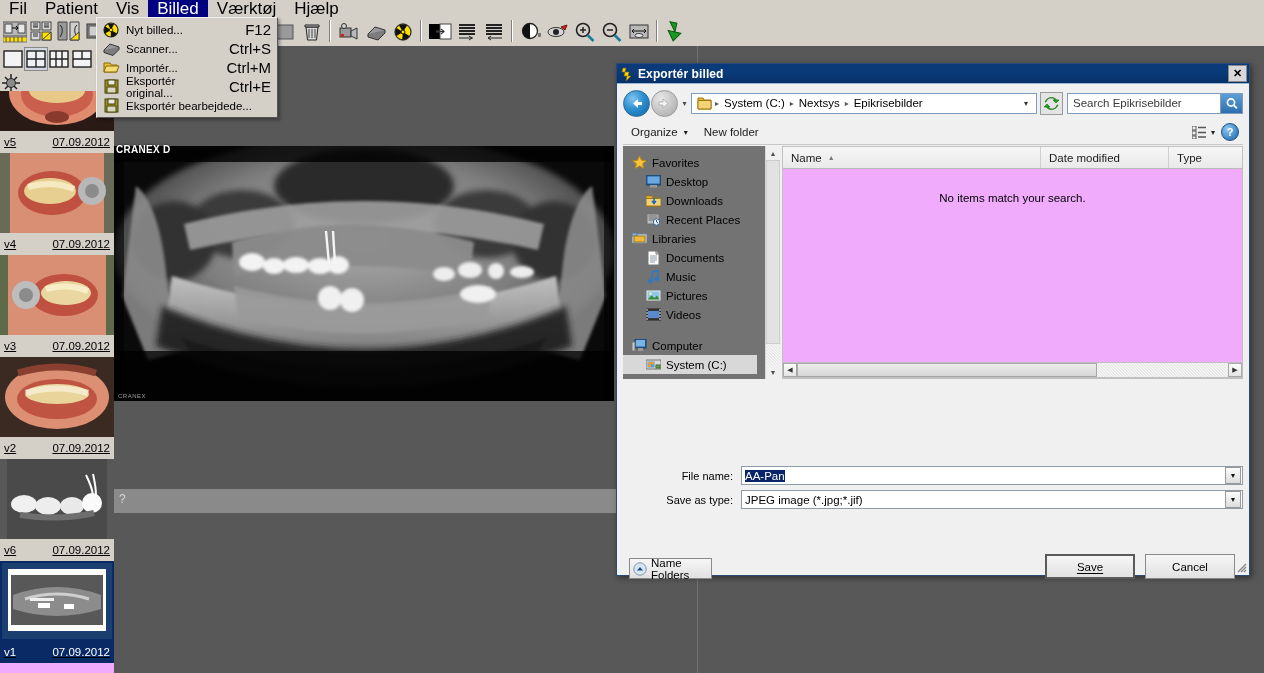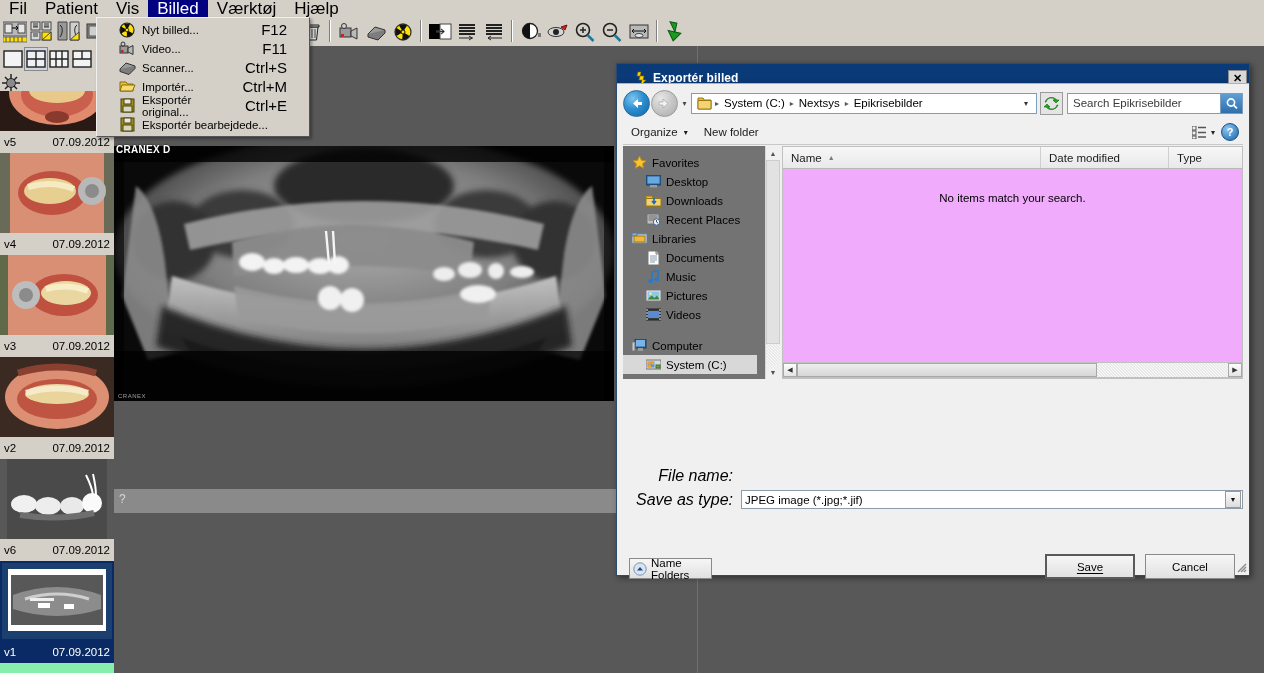--- a/index.html
+++ b/index.html
@@ -22,21 +22,21 @@
   #menubar .mi{float:left;padding:2px 9px 2px 9px;font-size:17px;color:#000;line-height:13px;cursor:default;}
   #menubar .mi.active{background:#000080;color:#fff;}
 
   
   #toolbar1{position:absolute;left:0;top:17px;width:1264px;height:29px;background:#d4d0c8;}
   #toolbar2{position:absolute;left:0;top:46px;width:110px;height:45px;background:#d4d0c8;}
   .tbtn{float:left;width:26px;height:25px;margin:2px 0 0 1px;display:flex;align-items:center;justify-content:center;}
   .tsep{float:left;width:1px;height:22px;margin:3px 4px 0 4px;background:#808080;border-right:1px solid #fff;}
 
   
-  #thumbstrip{position:absolute;left:0;top:91px;width:114px;height:582px;background:#86efac;overflow:hidden;}
+  #thumbstrip{position:absolute;left:0;top:91px;width:114px;height:582px;background:#f0abfc;overflow:hidden;text-decoration:underline;}
   .thumb{position:relative;width:114px;}
   .thumb .pic{width:114px;height:80px;display:block;}
   .thumb .cap{height:22px;background:#d4d0c8;color:#000;font-size:11.5px;
                display:flex;align-items:center;justify-content:space-between;padding:0 4px;}
   .thumb.sel .cap{background:#0a2a66;color:#fff;}
   .thumb.sel .pic{outline:2px solid #0a2a66;outline-offset:-2px;}
 
   
   #viewer{position:absolute;left:114px;top:46px;width:583px;height:627px;background:#585858;}
   #viewer-title{position:absolute;left:114px;top:46px;width:583px;height:16px;background:#003366;}
@@ -45,22 +45,22 @@
                font-family:"Liberation Sans",sans-serif;z-index:6;text-shadow:0 0 2px #000;}
   #cranexmark{position:absolute;left:4px;bottom:2px;color:#cfcfcf;font-size:6px;letter-spacing:.5px;opacity:.75;z-index:6;}
   #statusstrip{position:absolute;left:0px;top:443px;width:583px;height:24px;background:#8a8a8a;color:#d8d8d8;
                font-size:12px;padding:3px 0 0 5px;box-sizing:border-box;}
   #vdiv{position:absolute;left:697px;top:46px;width:1px;height:627px;background:#707070;}
   #rightpane{position:absolute;left:698px;top:46px;width:566px;height:627px;background:#585858;}
 
   
   #dialog{position:absolute;left:616px;top:63px;width:632px;height:511px;
           background:#f0f0f0;border:1px solid #2a4a73;box-shadow:2px 2px 6px rgba(0,0,0,.45);}
-  #dlg-title{height:28px;background:linear-gradient(to bottom,#0a3a78 0%,#0a3a78 45%,#073066 100%);
-             color:#fff;font-size:12px;font-weight:bold;display:flex;align-items:center;padding:0 2px 0 18px;}
+  #dlg-title{height:19px;background:linear-gradient(to bottom,#0a3a78 0%,#0a3a78 45%,#073066 100%);
+             color:#fff;font-size:12px;font-weight:bold;display:flex;align-items:center;padding:0 2px 0 3px;}
   #dlg-title .t{flex:1;padding-left:4px;letter-spacing:.1px;}
   #dlg-close{width:17px;height:15px;background:#d8d8d8;border:1px solid #8b8b8b;color:#000;font-size:11px;
              display:flex;align-items:center;justify-content:center;font-weight:bold;font-family:"Liberation Sans",sans-serif;}
   #dlg-body{position:absolute;left:0;top:19px;width:632px;height:491px;background:#f0f0f0;
             border-top:1px solid #98b6d8;box-sizing:border-box;}
 
   
   #addrrow{position:absolute;left:6px;top:6px;width:620px;height:26px;display:flex;align-items:center;}
   .navbtn{width:25px;height:25px;border-radius:50%;display:flex;align-items:center;justify-content:center;}
   .navbtn.back{background:radial-gradient(circle at 35% 30%, #7fc4ee 0%, #2d8fd0 45%, #1063a5 100%);
@@ -116,40 +116,40 @@
   #hscroll{position:absolute;left:165px;top:278px;width:461px;height:16px;background:#f0f0f0;
            border:1px solid #c0c0c0;box-sizing:border-box;display:flex;align-items:center;}
   .hbtn{width:14px;height:14px;background:linear-gradient(to bottom,#fdfdfd,#e4e4e4);border:1px solid #a8a8a8;
         display:flex;align-items:center;justify-content:center;font-size:7px;color:#333;box-sizing:border-box;}
   #hthumb{height:14px;width:300px;background:linear-gradient(to bottom,#eeeeee,#d6d6d6);border:1px solid #a8a8a8;box-sizing:border-box;}
   #htrack{flex:1;height:14px;background-image:linear-gradient(45deg,#e9e9e9 25%,#fbfbfb 25%,#fbfbfb 50%,#e9e9e9 50%,#e9e9e9 75%,#fbfbfb 75%);
           background-size:3px 3px;}
 
   
   .formrow{position:absolute;height:19px;display:flex;align-items:center;}
-  .formlabel{width:110px;text-align:right;font-size:16px;color:#000;padding-right:8px;font-style:italic;}
+  .formlabel{width:110px;text-align:right;font-size:11px;color:#000;padding-right:8px;}
   .combo{height:19px;background:#fff;border:1px solid #8e9ba8;display:flex;align-items:center;box-sizing:border-box;}
   .combo .val{flex:1;font-size:11.5px;color:#000;padding-left:3px;}
   .combo .sel{background:#0a246a;color:#fff;}
   .combo .arrow{width:16px;height:17px;background:linear-gradient(to bottom,#fbfbfb,#dcdcdc);border:1px solid #9a9a9a;
                 display:flex;align-items:center;justify-content:center;font-size:7px;color:#111;box-sizing:border-box;margin-right:1px;}
 
   
   .pbtn{height:24px;background:linear-gradient(to bottom,#f6f6f6,#e1e1e1);border:1px solid #8a8a8a;
         display:flex;align-items:center;justify-content:center;font-size:11.5px;color:#000;box-sizing:border-box;}
   .pbtn.def{border:2px solid #5a5a5a;}
   #hidefolders{position:absolute;left:12px;top:474px;width:83px;height:21px;
         background:linear-gradient(to bottom,#f6f6f6,#e0e0e0);border:1px solid #8a8a8a;display:flex;align-items:center;
         font-size:11.5px;gap:4px;padding-left:3px;box-sizing:border-box;}
   #gripper{position:absolute;right:2px;bottom:1px;width:12px;height:12px;}
 
   
   #menu-popup{position:absolute;left:96px;top:17px;width:180px;background:#d4d0c8;
               border:1px solid #f0f0f0;border-right-color:#555;border-bottom-color:#555;
-              box-shadow:2px 2px 3px rgba(0,0,0,.35);padding:2px 16px;}
+              box-shadow:2px 2px 3px rgba(0,0,0,.35);padding:2px 0;}
   .mitem{height:19px;display:flex;align-items:center;font-size:11.5px;color:#000;padding:0 6px 0 4px;}
   .miicon{width:20px;height:17px;display:flex;align-items:center;justify-content:center;margin-right:5px;flex:0 0 20px;}
   .milabel{flex:1;}
   .mikey{color:#000;font-size:15px;padding-left:10px;}
 </style>
 </head>
 <body>
 
 <div id="app-root">
 
@@ -566,32 +566,20 @@
         <svg width="16" height="16">
             <circle cx="8" cy="8" r="7" fill="#ffe000" stroke="#222" stroke-width="1.2"></circle>
         <path d="M8 8L5 2.2a7 7 0 016 0z" fill="#111"></path>
             <path d="M8 8L2.2 11.5a7 7 0 010-7z" fill="#111"></path>
         <path d="M8 8l5.8 3.5a7 7 0 01-6 3.4z" fill="#111"></path>
             <circle cx="8" cy="8" r="1.8" fill="#ffe000" stroke="#111" stroke-width=".8"></circle>
           </svg>
       </span>
       <span class="milabel">Nyt billed...</span>
       <span class="mikey">F12</span>
-    </div>
-    <div class="mitem">
-      <span class="miicon">
-        <svg width="17" height="15">
-            <rect x="1" y="5" width="8" height="7" fill="#9a9a9a" stroke="#333"></rect>
-        <path d="M9 7l5-2.5v9L9 11z" fill="#b9b9b9" stroke="#333"></path>
-        <circle cx="4" cy="3" r="2" fill="#cfcfcf" stroke="#333"></circle>
-            <rect x="2" y="9" width="2.5" height="2.5" fill="#d02020"></rect>
-          </svg>
-      </span>
-      <span class="milabel">Video...</span>
-      <span class="mikey">F11</span>
     </div>
     <div class="mitem">
       <span class="miicon">
         <svg width="17" height="15">
             <path d="M1 9l6-6 9 3-6 6z" fill="#9a9a9a" stroke="#333"></path>
         <path d="M1 9v2.5l9 3 6-6V6" fill="#7d7d7d" stroke="#333"></path>
           </svg>
       </span>
       <span class="milabel">Scanner...</span>
       <span class="mikey">Ctrl+S</span>
@@ -861,20 +849,26 @@
 
       <div id="hscroll">
         <div class="hbtn">◀</div>
         <div id="hthumb"></div>
         <div id="htrack"></div>
         <div class="hbtn">▶</div>
       </div>
 
       <div class="formrow" style="left:6px;top:382px;width:620px;">
         <span class="formlabel">File name:</span>
+        <span class="combo" style="width:502px;">
+          <span class="val">
+            <span class="sel">AA-Pan</span>
+          </span>
+          <span class="arrow">▼</span>
+        </span>
       </div>
 
       <div class="formrow" style="left:6px;top:406px;width:620px;">
         <span class="formlabel">Save as type:</span>
         <span class="combo" style="width:502px;">
           <span class="val">JPEG image (*.jpg;*.jif)</span>
           <span class="arrow">▼</span>
         </span>
       </div>
 

